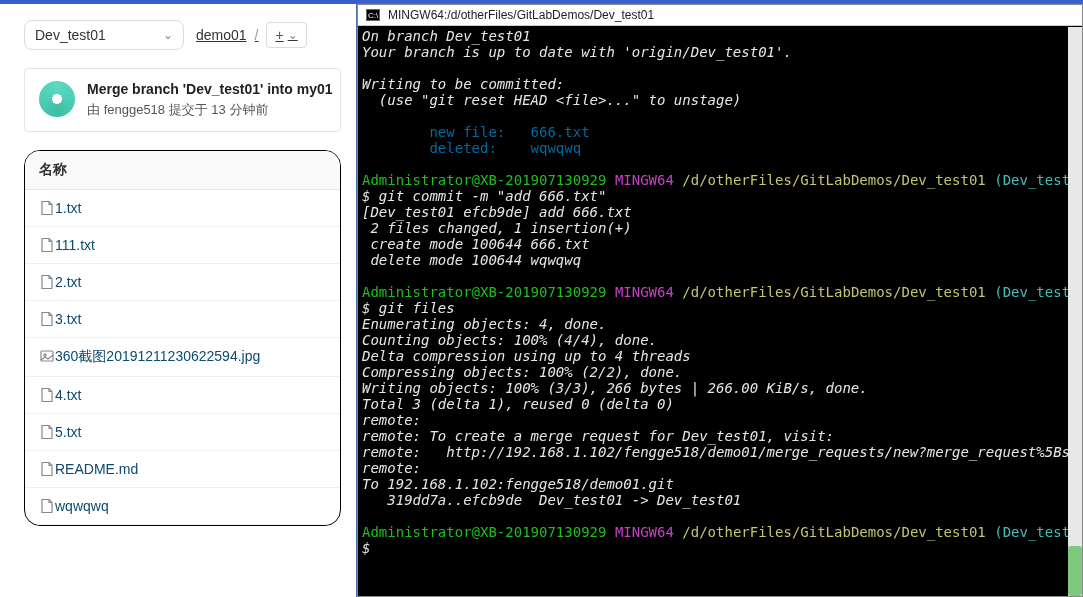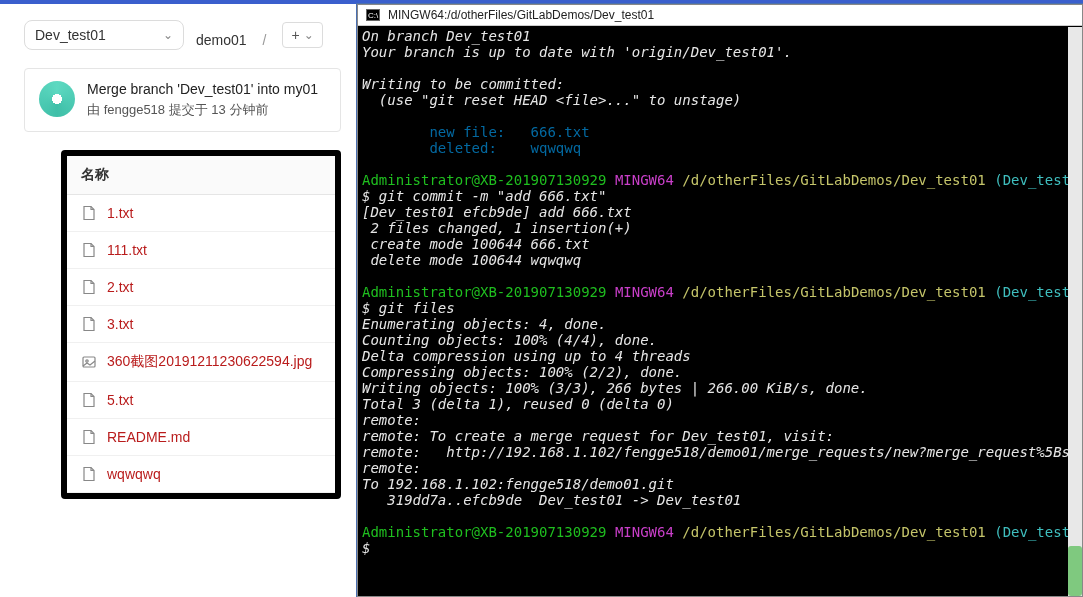--- a/index.html
+++ b/index.html
@@ -41,24 +41,25 @@
       font-size: 14px;
       color: #333;
       cursor: pointer;
     }
     .chevron-down {
       color: #888;
       font-size: 12px;
     }
     .breadcrumb {
       display: flex;
-      align-items: flex-end;
-      gap: 16px;
+      align-items: center;
+      gap: 8px;
       font-size: 14px;
       color: #333;
+      text-decoration: underline;
     }
     .breadcrumb .slash { color: #999; }
     .add-btn {
       border: 1px solid #dcdcdc;
       border-radius: 4px;
       padding: 4px 8px;
       display: flex;
       align-items: center;
       gap: 4px;
       font-size: 14px;
@@ -76,51 +77,49 @@
     .avatar {
       width: 36px;
       height: 36px;
       border-radius: 50%;
       background: radial-gradient(circle, #fff 20%, transparent 20%),
                   conic-gradient(#5dd9c1, #3fbfa8, #5dd9c1);
       flex-shrink: 0;
     }
     .commit-title {
       font-size: 14px;
-      font-weight: 400;
+      font-weight: 700;
       color: #222;
       white-space: nowrap;
       overflow: hidden;
     }
     .commit-meta {
       font-size: 13px;
       color: #555;
       margin-top: 4px;
     }
     .file-table {
-      border: 6px solid #000000;
-      border-radius: 4px;
+      border: 1px solid #000000;
+      border-radius: 16px;
       overflow: hidden;
-      margin-left: 37px;
     }
     .file-header {
       padding: 10px 14px;
       font-size: 14px;
       font-weight: 600;
       color: #333;
       border-bottom: 1px solid #e5e5e5;
       background: #fafafa;
     }
     .file-row {
       display: flex;
-      align-items: center;
-      gap: 10px;
+      gap: 0;
       padding: 10px 14px;
       font-size: 14px;
-      color: #b91c1c;
+      color: #0c4a6e;
       border-bottom: 1px solid #f0f0f0;
       cursor: pointer;
     }
     .file-icon {
       width: 16px;
       height: 16px;
       flex-shrink: 0;
     }
     .file-icon svg { width: 16px; height: 16px; }
 
@@ -255,20 +254,27 @@
             </svg></span>
           <span>3.txt</span>
         </div>
         <div class="file-row">
           <span class="file-icon"><svg viewBox="0 0 16 16" fill="none" stroke="#888" stroke-width="1.2">
               <rect x="2" y="3" width="12" height="10" rx="1"></rect>
               <circle cx="6" cy="7" r="1.2"></circle>
               <path d="M2 12l4-3 3 2 5-4"></path>
             </svg></span>
           <span>360截图20191211230622594.jpg</span>
+        </div>
+        <div class="file-row">
+          <span class="file-icon"><svg viewBox="0 0 16 16" fill="none" stroke="#888" stroke-width="1.2">
+              <path d="M3 1.5h7l3 3v10h-10z"></path>
+              <path d="M10 1.5v3h3"></path>
+            </svg></span>
+          <span>4.txt</span>
         </div>
         <div class="file-row">
           <span class="file-icon"><svg viewBox="0 0 16 16" fill="none" stroke="#888" stroke-width="1.2">
               <path d="M3 1.5h7l3 3v10h-10z"></path>
               <path d="M10 1.5v3h3"></path>
             </svg></span>
           <span>5.txt</span>
         </div>
         <div class="file-row">
           <span class="file-icon"><svg viewBox="0 0 16 16" fill="none" stroke="#888" stroke-width="1.2">

